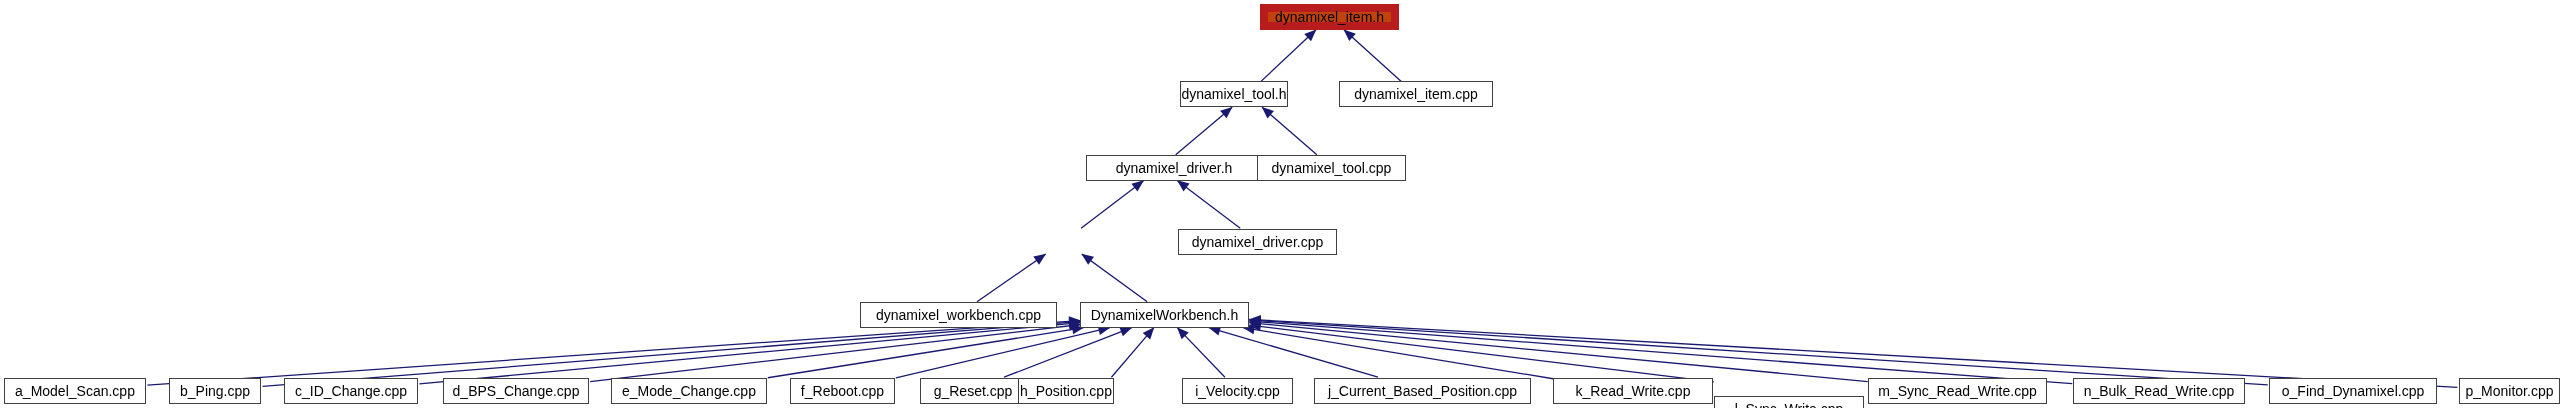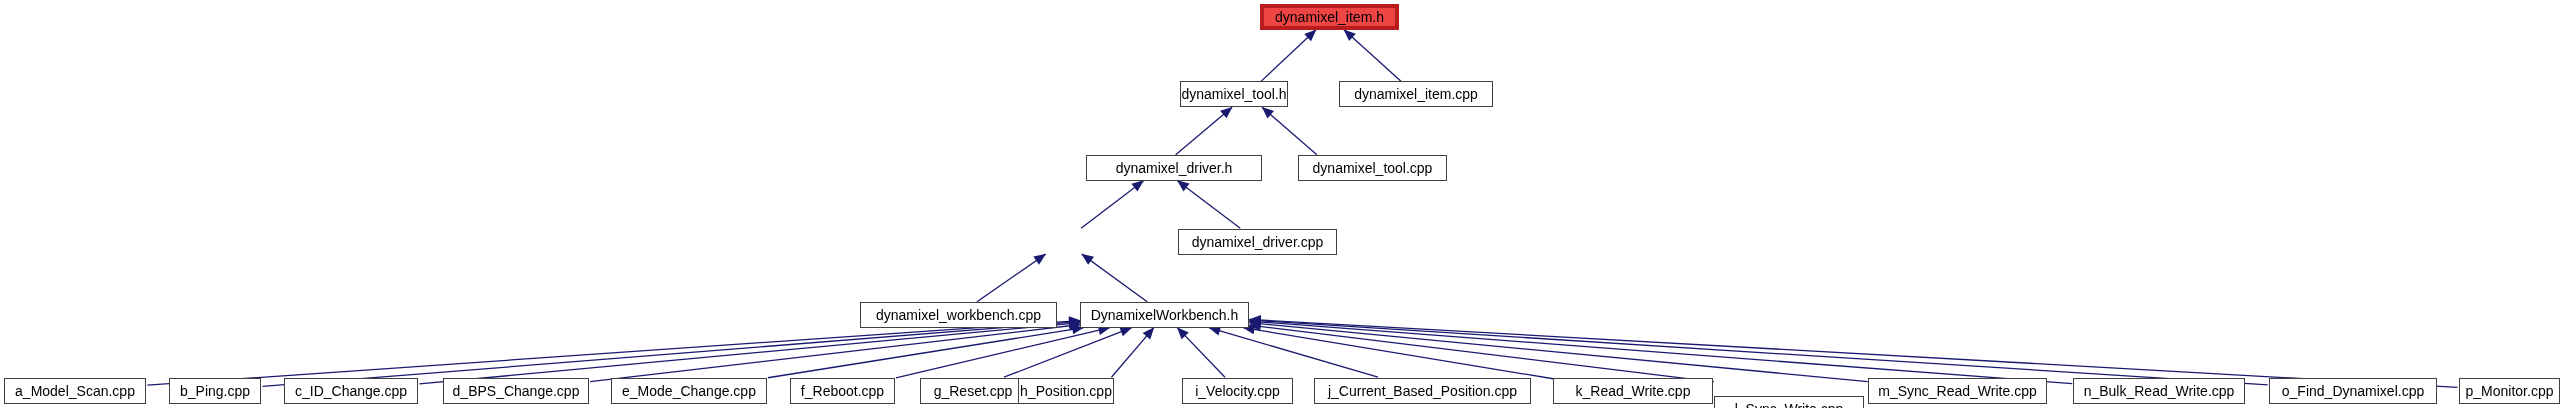--- a/index.html
+++ b/index.html
@@ -16,22 +16,22 @@
     box-sizing:border-box;
     border:1.5px solid #404040;
     background:#ffffff;
     display:flex;align-items:center;justify-content:center;
     font-size:14px;color:#000000;
     white-space:nowrap;
     cursor:pointer;
     z-index:2;
   }
   .node.highlight{
-    background:#ef4444;
-    border:4px solid #b91c1c;
+    background:#c2410c;
+    border:8px solid #b91c1c;
   }
   #edges{
     position:absolute;left:0;top:0;
     z-index:1;
     pointer-events:none;
   }
 </style>
 </head>
 <body>
 
@@ -65,21 +65,21 @@
       <line x1="1880" y1="384.42857142857144" x2="1257" y2="325.0952380952381" stroke="#191970" stroke-width="1.3" marker-end="url(#ah)"></line>
       <line x1="2086" y1="386.42928535732136" x2="1257" y2="323.4567716141929" stroke="#191970" stroke-width="1.3" marker-end="url(#ah)"></line>
       <line x1="2283" y1="387.62818904224173" x2="1257" y2="322.40359682141366" stroke="#191970" stroke-width="1.3" marker-end="url(#ah)"></line>
       <line x1="2474" y1="390.1352549889135" x2="1257" y2="321.77457501847744" stroke="#191970" stroke-width="1.3" marker-end="url(#ah)"></line>
     </svg>
 
   <div class="node highlight" style="left:1260px;top:4px;width:139px">dynamixel_item.h</div>
   <div class="node" style="left:1180px;top:81px;width:108px">dynamixel_tool.h</div>
   <div class="node" style="left:1339px;top:81px;width:154px">dynamixel_item.cpp</div>
   <div class="node" style="left:1086px;top:155px;width:176px">dynamixel_driver.h</div>
-  <div class="node" style="left:1298px;top:155px;width:149px">dynamixel_tool.cpp</div>
+  <div class="node" style="left:1257px;top:155px;width:149px">dynamixel_tool.cpp</div>
   <div class="node" style="left:1178px;top:229px;width:159px">dynamixel_driver.cpp</div>
   <div class="node" style="left:860px;top:302px;width:197px">dynamixel_workbench.cpp</div>
   <div class="node" style="left:1080px;top:302px;width:169px">DynamixelWorkbench.h</div>
 
   <div class="node" style="left:4px;top:378px;width:142px">a_Model_Scan.cpp</div>
   <div class="node" style="left:169px;top:378px;width:92px">b_Ping.cpp</div>
   <div class="node" style="left:284px;top:378px;width:134px">c_ID_Change.cpp</div>
   <div class="node" style="left:443px;top:378px;width:146px">d_BPS_Change.cpp</div>
   <div class="node" style="left:611px;top:378px;width:156px">e_Mode_Change.cpp</div>
   <div class="node" style="left:790px;top:378px;width:105px">f_Reboot.cpp</div>

